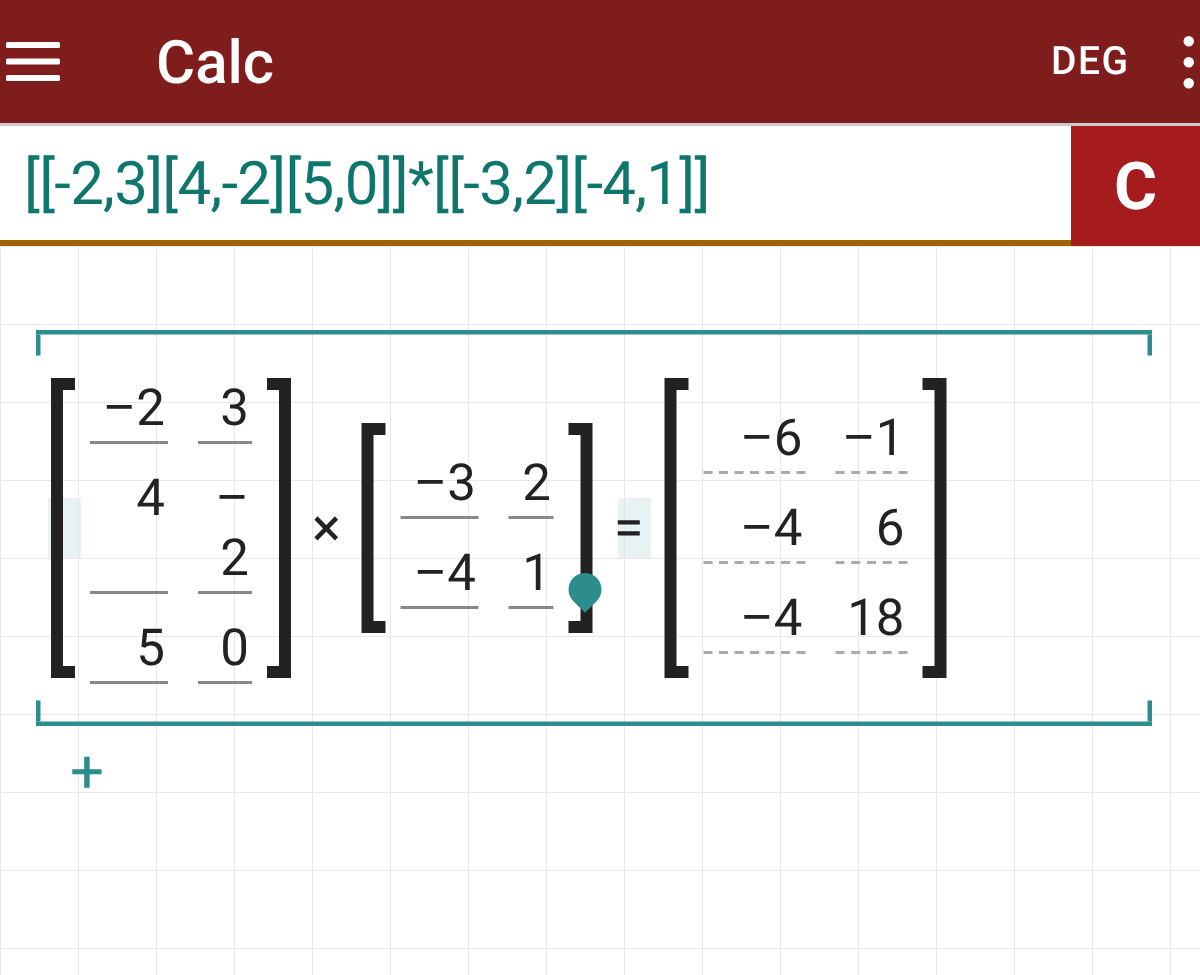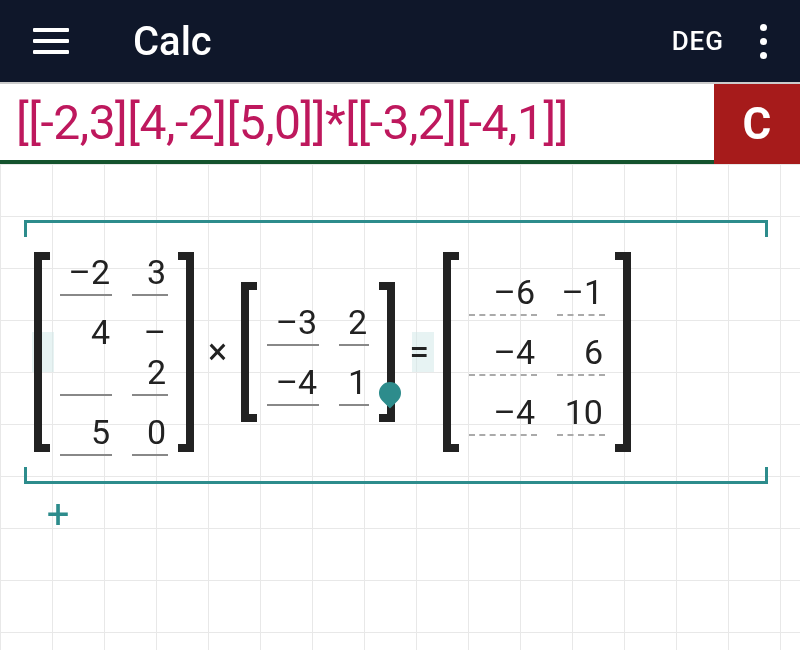--- a/index.html
+++ b/index.html
@@ -5,24 +5,24 @@
     * { margin: 0; padding: 0; box-sizing: border-box; }
     body {
       width: 800px;
       height: 650px;
       font-family: -apple-system, BlinkMacSystemFont, "Segoe UI", Roboto, sans-serif;
       background: #fff;
       overflow: hidden;
     }
     .header {
       height: 82px;
-      background: #0f172a;
-      display: flex;
-      align-items: center;
-      padding: 0 33px;
+      background: #7f1d1d;
+      display: flex;
+      align-items: center;
+      padding: 0 4px;
       color: #fff;
     }
     .hamburger {
       width: 40px;
       height: 40px;
       display: flex;
       flex-direction: column;
       justify-content: center;
       gap: 7px;
       cursor: pointer;
@@ -63,24 +63,24 @@
     .input-row {
       display: flex;
       height: 82px;
       border-top: 2px solid #ccc;
     }
     .expr {
       flex: 1;
       display: flex;
       align-items: center;
       padding: 0 16px;
-      font-size: 48px;
+      font-size: 40px;
       font-family: "Segoe UI", Roboto, sans-serif;
-      color: #be185d;
-      border-bottom: 4px solid #14532d;
+      color: #0f766e;
+      border-bottom: 4px solid #a16207;
       letter-spacing: -0.5px;
     }
     .clear-btn {
       width: 86px;
       background: #a61b1b;
       color: #fff;
       font-size: 44px;
       font-weight: 700;
       display: flex;
       align-items: center;
@@ -293,21 +293,21 @@
         <div class="mat-row">
           <div class="mat-cell dash" style="width:68px">–6</div>
           <div class="mat-cell dash" style="width:48px">–1</div>
         </div>
         <div class="mat-row">
           <div class="mat-cell dash" style="width:68px">–4</div>
           <div class="mat-cell dash" style="width:48px">6</div>
         </div>
         <div class="mat-row">
           <div class="mat-cell dash" style="width:68px">–4</div>
-          <div class="mat-cell dash" style="width:48px">10</div>
+          <div class="mat-cell dash" style="width:48px">18</div>
         </div>
       </div>
       <div class="bracket right" style="height:200px">
           <div class="bt"></div>
           <div class="bm"></div>
           <div class="bb"></div>
         </div>
     </div>
 
   </div>

